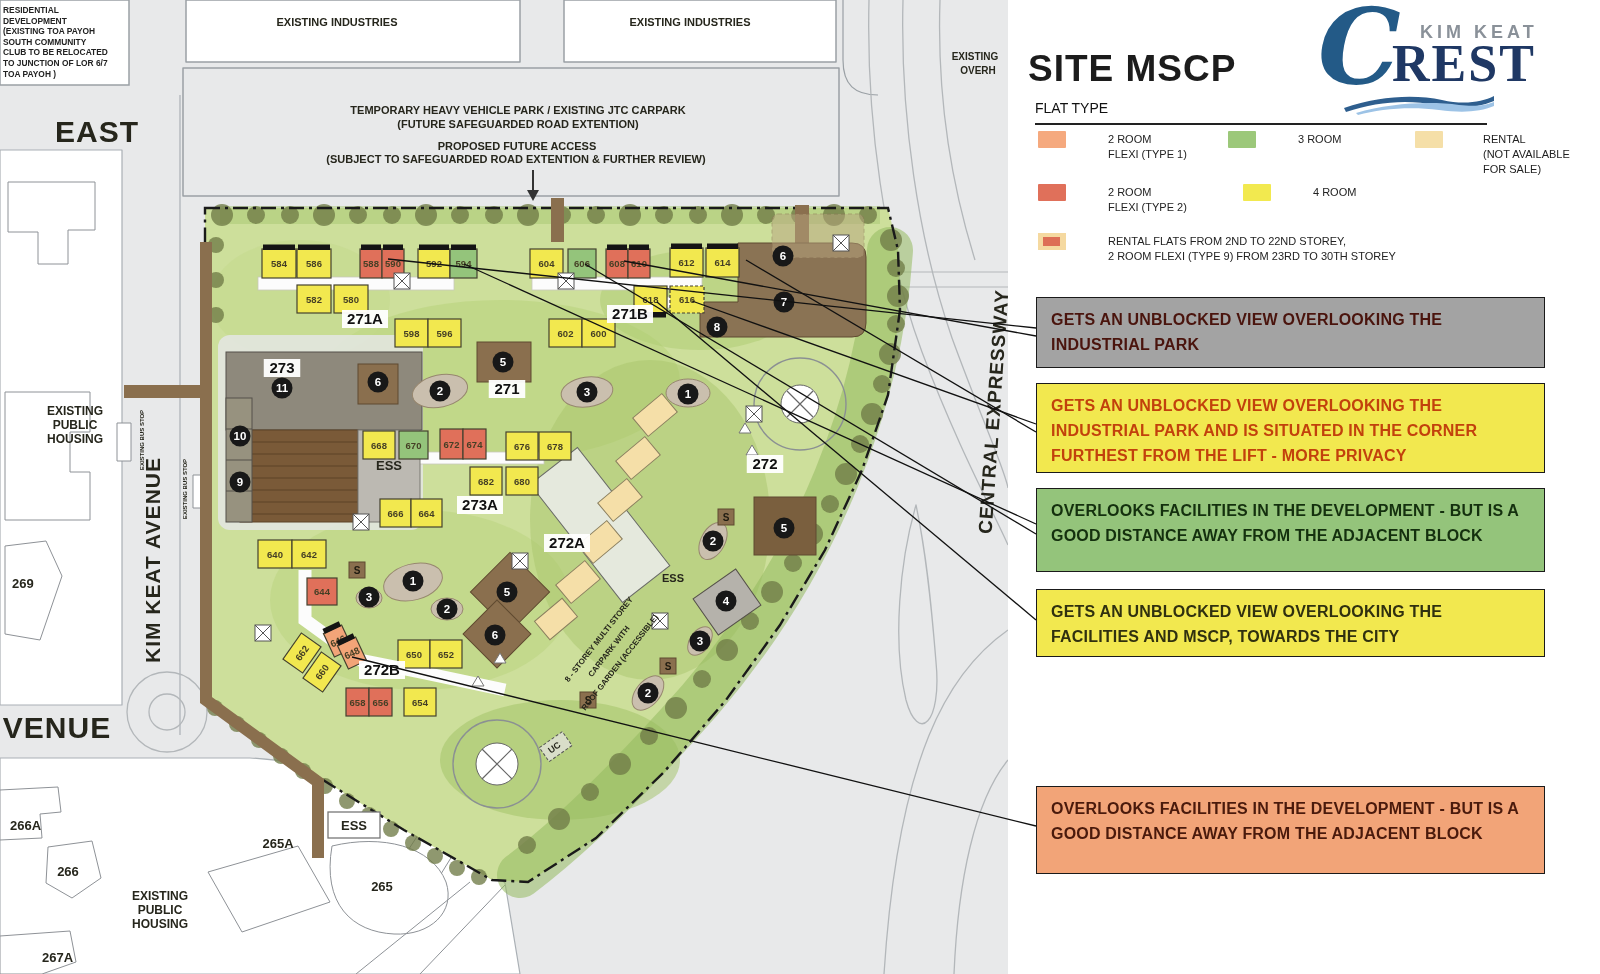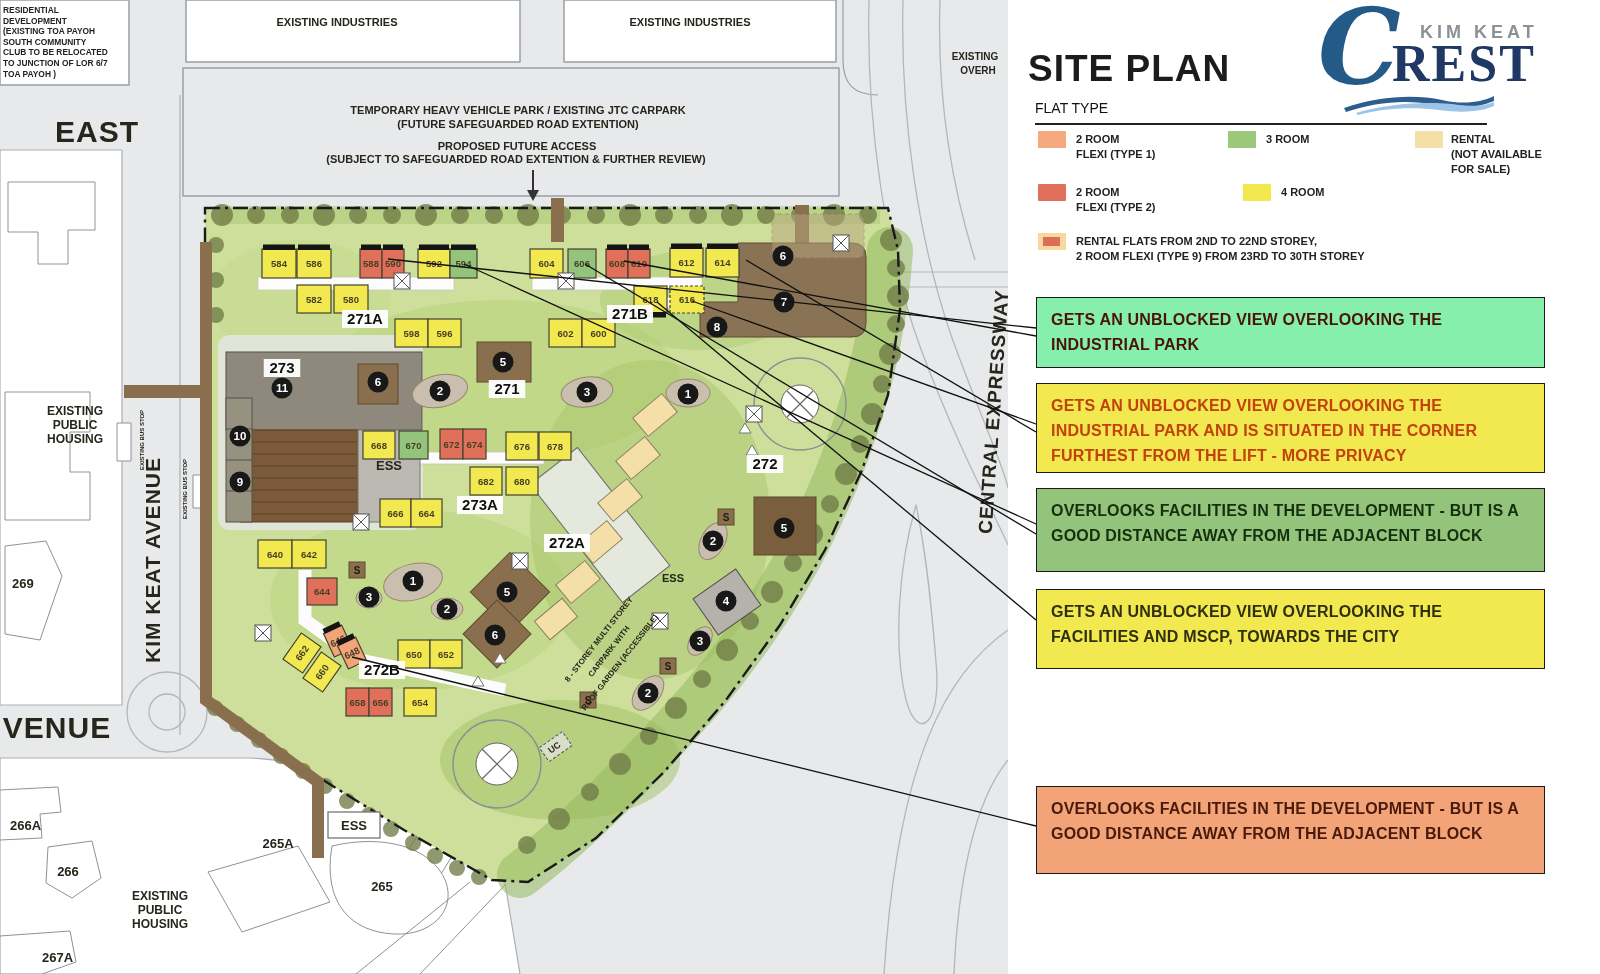--- a/index.html
+++ b/index.html
@@ -7,21 +7,21 @@
          font-family:"Liberation Sans",sans-serif;}
   #map-svg{position:absolute;left:0;top:0;z-index:1;}
   #panel{position:absolute;left:1012px;top:0;width:588px;height:974px;background:#ffffff;z-index:10;}
   #lines-svg{position:absolute;left:0;top:0;z-index:40;pointer-events:none;}
   .panel-title{position:absolute;left:16px;top:48px;font-size:37px;font-weight:bold;
                letter-spacing:1px;color:#1c1c1c;margin:0;}
   .legend-heading{position:absolute;left:23px;top:100px;font-size:14px;font-weight:normal;color:#111;margin:0;}
   .legend-rule{position:absolute;left:23px;top:123px;width:452px;height:2px;background:#222;}
   .legend-item{position:absolute;display:flex;gap:10px;}
   .legend-swatch{width:28px;height:17px;flex:0 0 aupx;border-radius:1px;}
-  .legend-label{font-size:11px;font-weight:bold;color:#222;line-height:1.35;white-space:pre-line;padding-top:1px;}
+  .legend-label{font-size:11px;font-weight:normal;color:#222;line-height:1.35;white-space:pre-line;padding-top:1px;margin-left:32px;}
   .legend-special-swatch{position:relative;width:28px;height:17px;}
   .legend-special-inner{position:absolute;left:5px;top:4px;width:17px;height:9px;}
   .callout{position:absolute;left:24px;width:509px;box-sizing:border-box;border:1.5px solid #1a1a1a;
            padding:9px 14px;font-size:16px;line-height:25px;font-weight:bold;letter-spacing:0.2px;}
   
   #logo{position:absolute;left:296px;top:0;width:290px;height:120px;}
   .logo-c{position:absolute;left:10px;top:-14px;font-family:"DejaVu Serif",serif;font-style:italic;
           font-size:104px;font-weight:bold;color:#235A87;}
   .logo-top{position:absolute;left:112px;top:22px;font-size:18px;letter-spacing:4px;color:#8A9199;font-weight:bold;}
   .logo-rest{position:absolute;left:84px;top:34px;font-family:"Liberation Serif",serif;
@@ -657,21 +657,21 @@
         <text x="3" y="23.6" font-size="8.4" text-anchor="start" font-weight="bold" fill="#222" font-family="&quot;Liberation Sans&quot;, sans-serif">DEVELOPMENT</text>
         <text x="3" y="34.2" font-size="8.4" text-anchor="start" font-weight="bold" fill="#222" font-family="&quot;Liberation Sans&quot;, sans-serif">(EXISTING TOA PAYOH</text>
         <text x="3" y="44.8" font-size="8.4" text-anchor="start" font-weight="bold" fill="#222" font-family="&quot;Liberation Sans&quot;, sans-serif">SOUTH COMMUNITY</text>
         <text x="3" y="55.4" font-size="8.4" text-anchor="start" font-weight="bold" fill="#222" font-family="&quot;Liberation Sans&quot;, sans-serif">CLUB TO BE RELOCATED</text>
         <text x="3" y="66" font-size="8.4" text-anchor="start" font-weight="bold" fill="#222" font-family="&quot;Liberation Sans&quot;, sans-serif">TO JUNCTION OF LOR 6/7</text>
         <text x="3" y="76.6" font-size="8.4" text-anchor="start" font-weight="bold" fill="#222" font-family="&quot;Liberation Sans&quot;, sans-serif">TOA PAYOH )</text>
       </g>
   </svg>
 
   <div id="panel">
-    <h1 class="panel-title">SITE PLAN</h1>
+    <h1 class="panel-title">SITE MSCP</h1>
 
     <div id="logo">
       <span class="logo-c">C</span>
       <span class="logo-top">KIM KEAT</span>
       <span class="logo-rest">REST</span>
       <svg class="logo-wave" width="150" height="24" viewBox="0 0 150 24">
         <path d="M0,16 C35,4 70,2 98,8 C120,13 138,10 150,4 L150,9 C132,16 115,18 92,13 C62,7 32,10 2,20 Z" fill="#2E5E8E"></path>
         <path d="M12,21 C46,11 86,9 115,13 C132,15 142,13 150,10 L150,14 C136,20 118,21 95,18 C66,14 36,17 14,23 Z" fill="#9DC3E6"></path>
       </svg>
     </div>
@@ -705,24 +705,24 @@
         </div>
         <div class="legend-item" style="left: 26px; top: 233px;">
           <div class="legend-special-swatch" style="background: rgb(245, 217, 160);">
             <div class="legend-special-inner" style="background: rgb(221, 110, 85);"></div>
           </div>
           <div class="legend-label">RENTAL FLATS FROM 2ND TO 22ND STOREY,
 2 ROOM FLEXI (TYPE 9) FROM 23RD TO 30TH STOREY</div>
         </div>
       </div>
     <div id="callouts">
-        <div class="callout" style="top: 297px; height: 71px; background: #86efac; color: rgb(74, 20, 13);">GETS AN UNBLOCKED VIEW OVERLOOKING THE INDUSTRIAL PARK</div>
+        <div class="callout" style="top: 297px; height: 71px; background: #a3a3a3; color: rgb(74, 20, 13);">GETS AN UNBLOCKED VIEW OVERLOOKING THE INDUSTRIAL PARK</div>
         <div class="callout" style="top: 383px; height: 90px; background: rgb(242, 232, 79); color: #c2410c;">GETS AN UNBLOCKED VIEW OVERLOOKING THE INDUSTRIAL PARK AND IS SITUATED IN THE CORNER FURTHEST FROM THE LIFT - MORE PRIVACY</div>
         <div class="callout" style="top: 488px; height: 84px; background: rgb(148, 196, 123); color: rgb(20, 48, 14);">OVERLOOKS FACILITIES IN THE DEVELOPMENT - BUT IS A GOOD DISTANCE AWAY FROM THE ADJACENT BLOCK</div>
-        <div class="callout" style="top: 589px; height: 80px; background: rgb(242, 232, 79); color: rgb(48, 48, 15);">GETS AN UNBLOCKED VIEW OVERLOOKING THE FACILITIES AND MSCP, TOWARDS THE CITY</div>
+        <div class="callout" style="top: 589px; height: 68px; background: rgb(242, 232, 79); color: rgb(48, 48, 15);">GETS AN UNBLOCKED VIEW OVERLOOKING THE FACILITIES AND MSCP, TOWARDS THE CITY</div>
         <div class="callout" style="top: 786px; height: 88px; background: rgb(242, 164, 120); color: rgb(74, 26, 12);">OVERLOOKS FACILITIES IN THE DEVELOPMENT - BUT IS A GOOD DISTANCE AWAY FROM THE ADJACENT BLOCK</div>
       </div>
   </div>
 
   <svg id="lines-svg" width="1600" height="974" viewBox="0 0 1600 974">
       <line x1="388" y1="259" x2="1036" y2="328" stroke="#111" stroke-width="1.3"></line>
       <line x1="624" y1="261" x2="1036" y2="336" stroke="#111" stroke-width="1.3"></line>
       <line x1="692" y1="301" x2="1036" y2="424" stroke="#111" stroke-width="1.3"></line>
       <line x1="746" y1="260" x2="1036" y2="432" stroke="#111" stroke-width="1.3"></line>
       <line x1="464" y1="264" x2="1036" y2="524" stroke="#111" stroke-width="1.3"></line>

